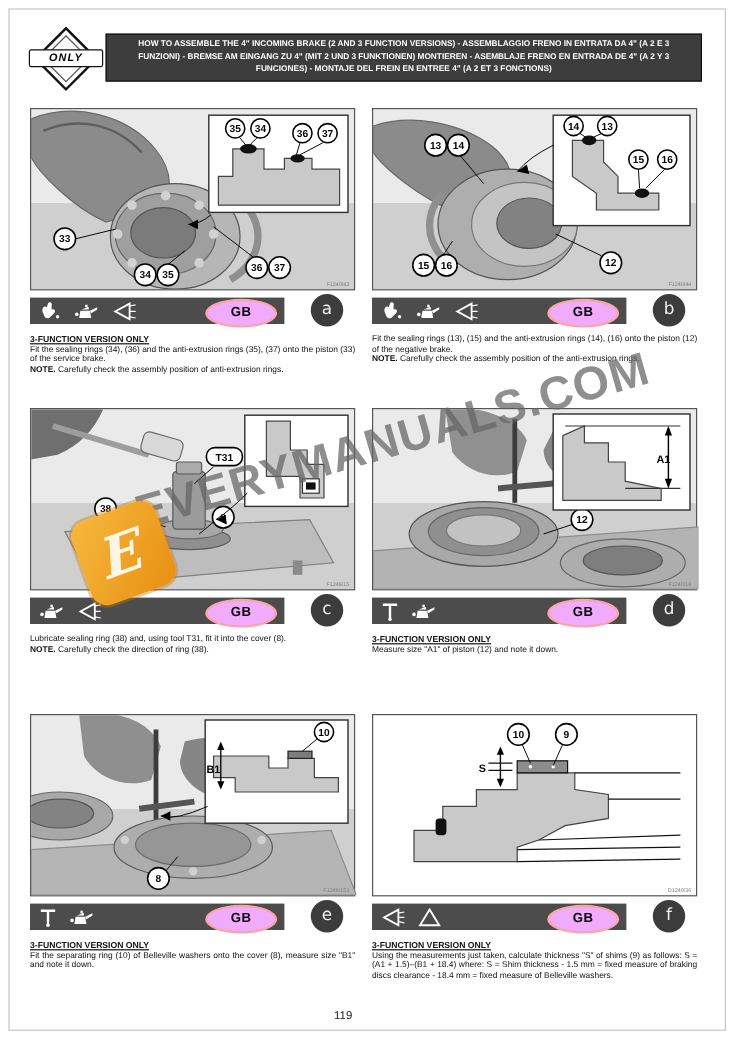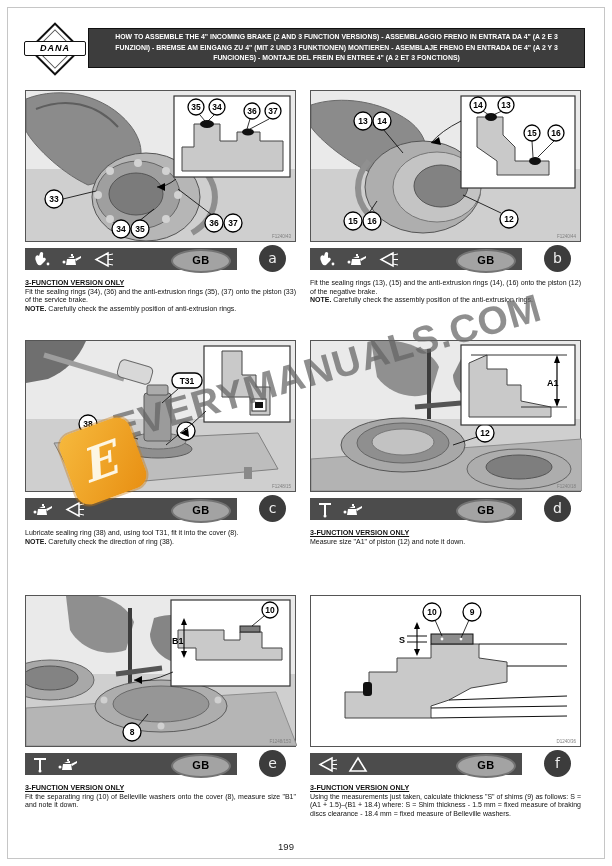--- a/index.html
+++ b/index.html
@@ -25,22 +25,22 @@
   .row1{top:90px}.row2{top:340px}.row3{top:595px}
   .photo{position:relative;height:150px;border:1px solid #555;
          background:linear-gradient(#eaeaea 0 52%,#cfcfcf 52% 100%);}
   .photo.white{background:#fff;}
   .photo svg{position:absolute;left:0;top:0;}
 
   
   .toolbar{position:relative;height:24px;margin-top:5px;}
   .tbar{position:absolute;left:0;top:1px;width:212px;height:22px;background:#4c4c4c;
         display:flex;align-items:center;gap:9px;padding-left:7px;box-sizing:border-box;}
-  .gb{position:absolute;right:6px;top:1px;width:56px;height:20px;background:#a3a3a3;
-      border:2px solid #737373;border-radius:50%;text-align:center;font-weight:bold;
+  .gb{position:absolute;right:6px;top:1px;width:56px;height:20px;background:#f0abfc;
+      border:2px solid #fca5a5;border-radius:50%;text-align:center;font-weight:bold;
       font-size:11px;line-height:19px;letter-spacing:.5px;}
   .letter{position:absolute;right:10px;top:-2px;width:27px;height:27px;border-radius:50%;
       background:#3c3c3c;color:#efefef;text-align:center;font-size:14px;line-height:26px;
       font-family:"DejaVu Sans",sans-serif;}
 
   
   .caption{margin-top:8px;font-size:7px;line-height:8.7px;color:#111;text-align:justify;}
   .cap-head{font-weight:bold;font-size:7.2px;text-decoration:underline;}
   .note b{font-size:7px;}
 
@@ -69,21 +69,21 @@
   .ic{display:block}
 </style>
 </head>
 <body>
 
 <div class="page">
   <div class="frame"></div>
 
   <div class="logo">
     <div class="diamond"></div>
-    <div class="dana-banner">DANA</div>
+    <div class="dana-banner">ONLY</div>
   </div>
   <div class="titlebar">HOW TO ASSEMBLE THE 4" INCOMING BRAKE (2 AND 3 FUNCTION VERSIONS) - ASSEMBLAGGIO FRENO IN ENTRATA DA 4" (A 2 E 3 FUNZIONI) - BREMSE AM EINGANG ZU 4" (MIT 2 UND 3 FUNKTIONEN) MONTIEREN - ASEMBLAJE FRENO EN ENTRADA DE 4" (A 2 Y 3 FUNCIONES) - MONTAJE DEL FREIN EN ENTREE 4" (A 2 ET 3 FONCTIONS)</div>
 
   <div class="panel col-l row1">
     <div class="photo">
       <svg width="271" height="150" viewBox="0 0 271 150">
         <path d="M0,8 C35,-6 80,4 104,34 C120,54 118,76 102,84 L62,94 C32,80 6,52 0,40 Z" fill="#8b8b8b" stroke="#6a6a6a"></path>
         <path d="M10,18 C40,6 70,12 92,36" fill="none" stroke="#5e5e5e" stroke-width="2"></path>
         <g>
           <ellipse cx="120" cy="106" rx="54" ry="44" fill="#b6b6b6" stroke="#555"></ellipse>
@@ -490,14 +490,14 @@
       <div class="cap-head">3-FUNCTION VERSION ONLY</div>
       <div>Using the measurements just taken, calculate thickness "S" of shims (9) as follows: S = (A1 + 1.5)–(B1 + 18.4) where: S = Shim thickness - 1.5 mm = fixed measure of braking discs clearance - 18.4 mm = fixed measure of Belleville washers.</div>
     </div>
   </div>
 
   <div class="wm-logo">
       <span>E</span>
     </div>
   <div class="wm-text">EVERYMANUALS.COM</div>
 
-  <div class="pageno">199</div>
+  <div class="pageno">119</div>
 </div>
 
 </body></html>

